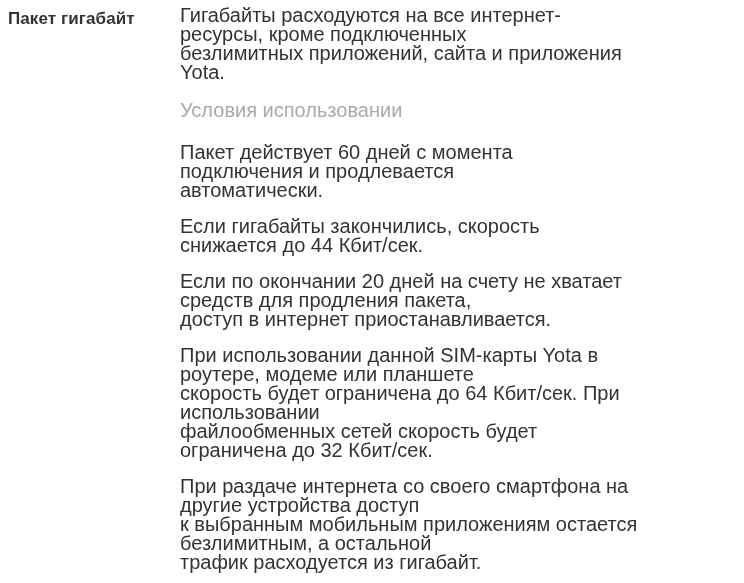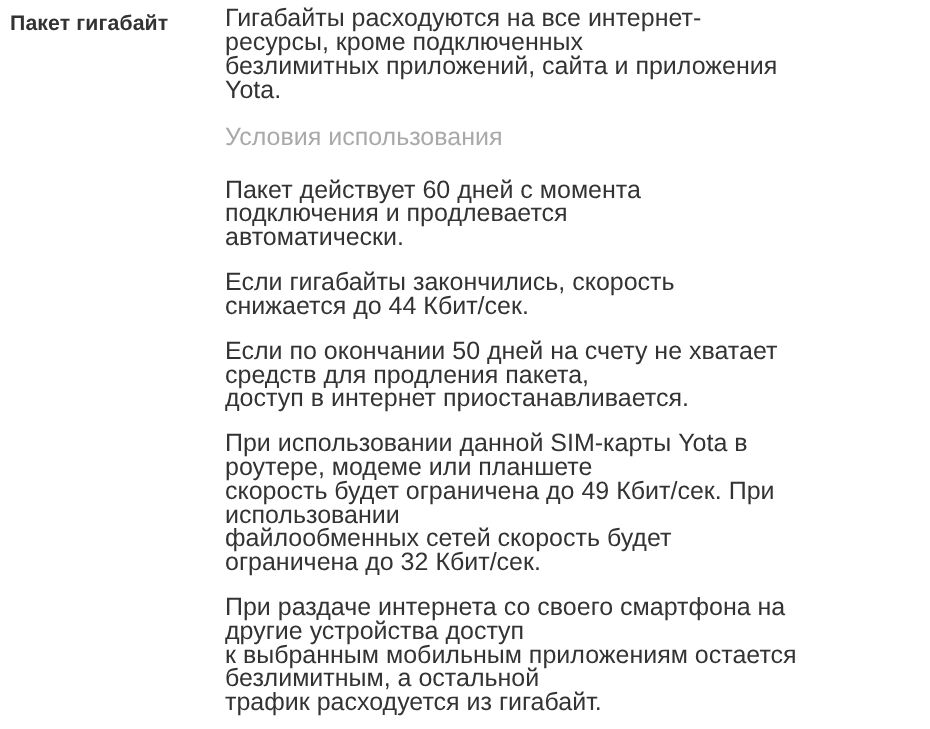--- a/index.html
+++ b/index.html
@@ -66,32 +66,32 @@
 
     <div class="label-col">
       <h3 class="row-title">Пакет гигабайт</h3>
     </div>
 
     <div class="content-col">
       <p>Гигабайты расходуются на все интернет-ресурсы, кроме подключенных
 безлимитных приложений, сайта и приложения Yota.</p>
 
 
-      <p class="subheading">Условия использования</p>
+      <p class="subheading">Условия использовании</p>
 
       <p>Пакет действует 60 дней с момента подключения и продлевается
 автоматически.</p>
 
       <p>Если гигабайты закончились, скорость снижается до 44 Кбит/сек.</p>
 
-      <p>Если по окончании 50 дней на счету не хватает средств для продления пакета,
+      <p>Если по окончании 20 дней на счету не хватает средств для продления пакета,
 доступ в интернет приостанавливается.</p>
 
       <p>При использовании данной SIM-карты Yota в роутере, модеме или планшете
-скорость будет ограничена до 49 Кбит/сек. При использовании
+скорость будет ограничена до 64 Кбит/сек. При использовании
 файлообменных сетей скорость будет ограничена до 32 Кбит/сек.</p>
 
       <p>При раздаче интернета со своего смартфона на другие устройства доступ
 к выбранным мобильным приложениям остается безлимитным, а остальной
 трафик расходуется из гигабайт.</p>
     </div>
 
   </div>
 </div>
 

